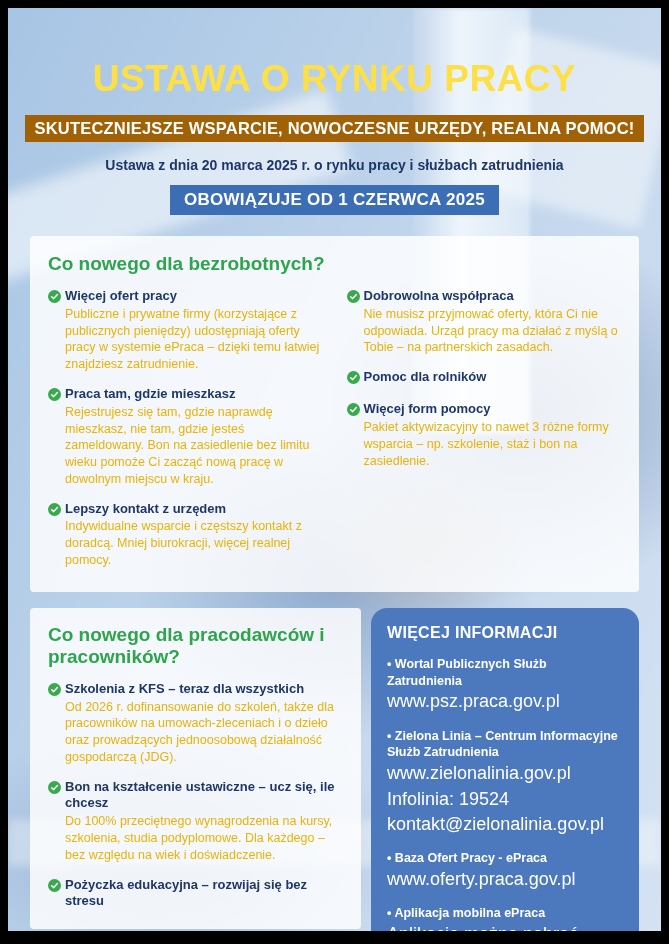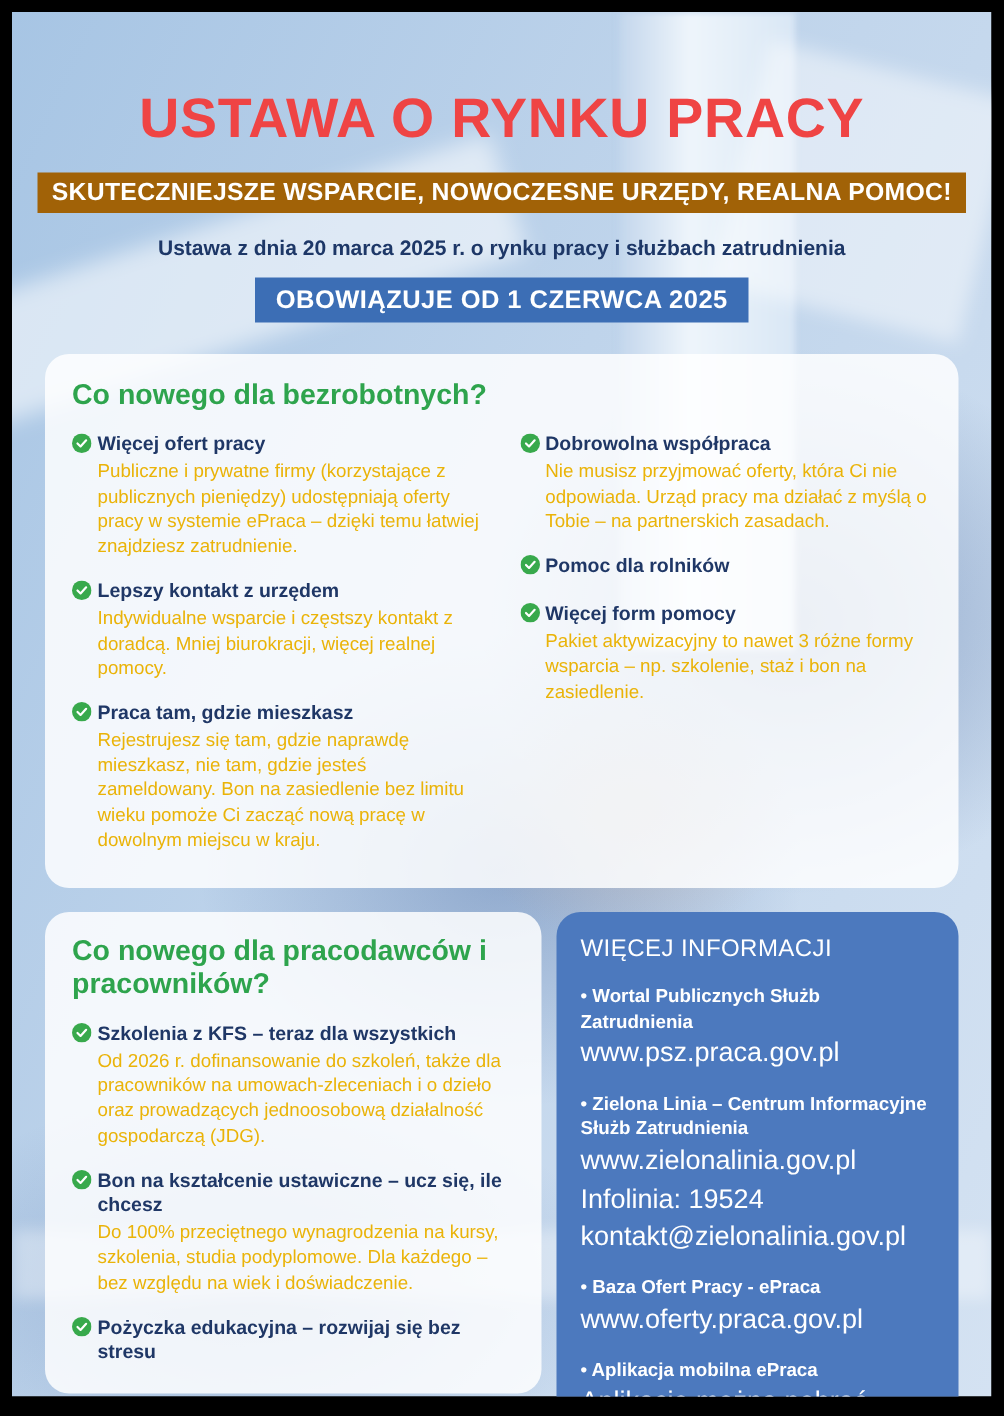--- a/index.html
+++ b/index.html
@@ -22,45 +22,45 @@
     background:linear-gradient(90deg,#c3d6ec, #eef5fb 40%, #d9e7f5);filter:blur(2px);}
   .bg-band{position:absolute;left:-6%;top:15%;width:58%;height:9%;
     background:rgba(255,255,255,0.55);transform:rotate(-18deg);filter:blur(7px);}
   .bg-band2{position:absolute;left:0;bottom:7%;width:100%;height:5%;
     background:rgba(255,255,255,0.35);filter:blur(5px);}
   .bg-tri{position:absolute;right:0;top:4%;width:26%;height:18%;
     background:rgba(255,255,255,0.45);transform:rotate(14deg);filter:blur(6px);}
 
   
   .hdr{position:relative;z-index:2;text-align:center;padding-top:50px;}
-  .title{font-size:37px;font-weight:800;color:#ef4444;letter-spacing:0.5px;margin:0;}
+  .title{font-size:37px;font-weight:800;color:#fde047;letter-spacing:0.5px;margin:0;}
   .banner-green{display:inline-block;background:#a16207;color:#fff;font-weight:700;
     font-size:16.5px;padding:4px 10px;margin-top:15px;letter-spacing:0.2px;}
   .subtitle{margin-top:15px;font-size:14px;font-weight:700;color:#1d3767;}
   .banner-blue{display:inline-block;background:#3c6eb5;color:#fff;font-weight:800;
     font-size:17px;padding:5px 14px;margin-top:12px;letter-spacing:0.3px;}
 
   
-  .card{position:relative;z-index:2;background:rgba(255,255,255,0.84);border-radius:16px;}
+  .card{position:relative;z-index:2;background:rgba(255,255,255,0.84);border-radius:4px;}
   .card-unemployed{margin:21px 22px 0;padding:17px 18px 10px;}
   h2.sec{color:#2ea44d;font-size:19px;font-weight:800;margin:0 0 13px;}
   .cols{display:flex;gap:24px;}
   .col{flex:1;}
   .item{display:flex;gap:4px;margin-bottom:13px;}
   .check{flex:0 0 13px;margin-top:1px;}
   .ititle{font-size:13px;font-weight:700;color:#1f3766;line-height:1.3;}
   .ibody{font-size:12.5px;color:#eab308;line-height:1.34;margin-top:1px;}
 
   .row2{display:flex;align-items:flex-start;gap:10px;margin:16px 22px 0;position:relative;z-index:2;}
   .card-employers{flex:1;padding:16px 18px 6px;}
   .card-employers .ibody{max-width:360px;}
 
   .info-box{width:236px;flex:0 0 236px;background:#4c79be;border-radius:16px;
     color:#fff;padding:16px 16px 20px;}
-  .info-title{font-size:16px;font-weight:400;letter-spacing:0.3px;margin:0 0 14px;}
+  .info-title{font-size:16px;font-weight:700;letter-spacing:0.3px;margin:0 0 14px;}
   .info-item{margin-bottom:13px;}
   .info-item .t{font-size:12.5px;font-weight:700;line-height:1.35;}
   .info-item .l{font-size:18px;font-weight:400;line-height:1.4;}
 </style>
 </head>
 <body>
 
 <div class="poster">
   <div class="bg">
     <div class="bg-pillar"></div>
@@ -89,32 +89,32 @@
               <div class="ititle">Więcej ofert pracy</div>
           <div class="ibody">Publiczne i prywatne firmy (korzystające z publicznych pieniędzy) udostępniają oferty pracy w systemie ePraca – dzięki temu łatwiej znajdziesz zatrudnienie.</div>
             </div>
         </div>
         <div class="item">
           <span class="check"><svg viewBox="0 0 16 16" width="13" height="13">
                 <circle cx="8" cy="8" r="8" fill="#38a94c"></circle>
                 <path d="M4.5 8.2 7 10.6 11.6 5.6" stroke="#fff" stroke-width="1.8" fill="none" stroke-linecap="round" stroke-linejoin="round"></path>
               </svg></span>
           <div>
+              <div class="ititle">Praca tam, gdzie mieszkasz</div>
+          <div class="ibody">Rejestrujesz się tam, gdzie naprawdę mieszkasz, nie tam, gdzie jesteś zameldowany. Bon na zasiedlenie bez limitu wieku pomoże Ci zacząć nową pracę w dowolnym miejscu w kraju.</div>
+            </div>
+        </div>
+        <div class="item">
+          <span class="check"><svg viewBox="0 0 16 16" width="13" height="13">
+                <circle cx="8" cy="8" r="8" fill="#38a94c"></circle>
+                <path d="M4.5 8.2 7 10.6 11.6 5.6" stroke="#fff" stroke-width="1.8" fill="none" stroke-linecap="round" stroke-linejoin="round"></path>
+              </svg></span>
+          <div>
               <div class="ititle">Lepszy kontakt z urzędem</div>
           <div class="ibody">Indywidualne wsparcie i częstszy kontakt z doradcą. Mniej biurokracji, więcej realnej pomocy.</div>
-            </div>
-        </div>
-        <div class="item">
-          <span class="check"><svg viewBox="0 0 16 16" width="13" height="13">
-                <circle cx="8" cy="8" r="8" fill="#38a94c"></circle>
-                <path d="M4.5 8.2 7 10.6 11.6 5.6" stroke="#fff" stroke-width="1.8" fill="none" stroke-linecap="round" stroke-linejoin="round"></path>
-              </svg></span>
-          <div>
-              <div class="ititle">Praca tam, gdzie mieszkasz</div>
-          <div class="ibody">Rejestrujesz się tam, gdzie naprawdę mieszkasz, nie tam, gdzie jesteś zameldowany. Bon na zasiedlenie bez limitu wieku pomoże Ci zacząć nową pracę w dowolnym miejscu w kraju.</div>
             </div>
         </div>
       </div>
       <div class="col">
         <div class="item">
           <span class="check"><svg viewBox="0 0 16 16" width="13" height="13">
                 <circle cx="8" cy="8" r="8" fill="#38a94c"></circle>
                 <path d="M4.5 8.2 7 10.6 11.6 5.6" stroke="#fff" stroke-width="1.8" fill="none" stroke-linecap="round" stroke-linejoin="round"></path>
               </svg></span>
           <div>

